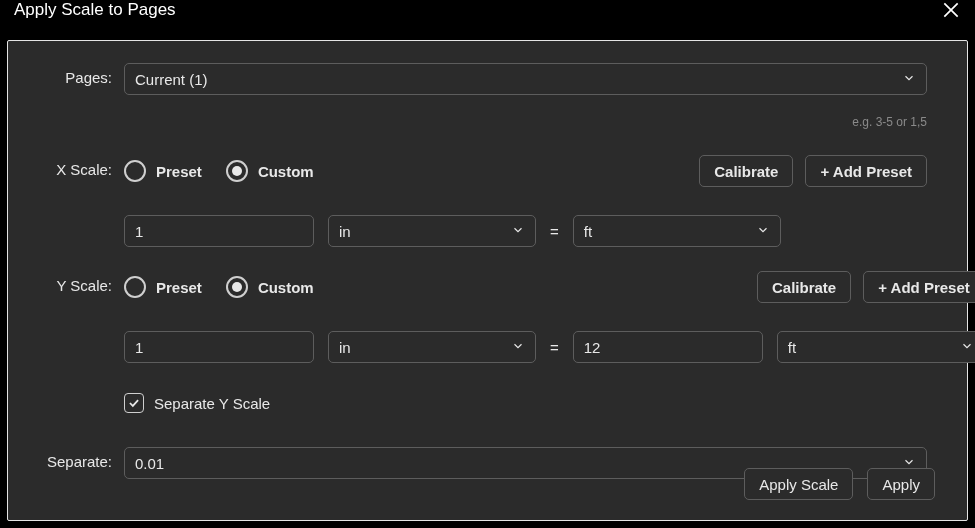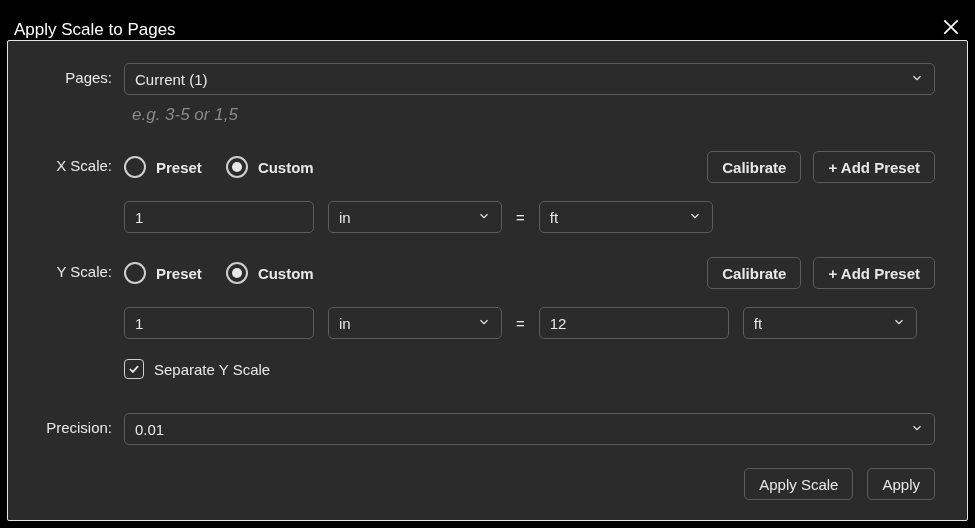--- a/index.html
+++ b/index.html
@@ -3,21 +3,21 @@
 <meta charset="utf-8">
 <style>
   * { box-sizing: border-box; margin: 0; padding: 0; }
   html, body { width: 975px; height: 528px; background: #000; overflow: hidden; }
   body { font-family: "Segoe UI", Arial, sans-serif; color: #e8e8e8; font-size: 15px; }
 
   .titlebar {
     height: 40px;
     background: #000;
     display: flex;
-    align-items: flex-end;
+    align-items: flex-start;
     justify-content: space-between;
     padding: 0 14px;
   }
   .titlebar .title { font-size: 17px; color: #fff; }
   .close-x svg { width: 20px; height: 20px; stroke: #fff; }
   .close-x { cursor: pointer; }
 
   .panel {
     position: absolute;
     left: 7px; right: 7px; top: 40px; bottom: 7px;
@@ -34,26 +34,26 @@
   .label-col {
     width: 116px;
     min-width: 116px;
     text-align: right;
     padding-right: 12px;
     padding-top: 6px;
     color: #e8e8e8;
   }
   .field-col {
     flex: 1;
-    padding-right: 32px;
+    padding-right: 40px;
     display: flex;
     flex-direction: column;
-    gap: 6px;
-  }
-  .hint { color: #8a8a8a; font-style: italic; font-size: 17px; margin-top: 4px; margin-left: 8px; }
+    gap: 16px;
+  }
+  .hint { color: #8a8a8a; font-size: 12px; margin-top: 4px; margin-left: 8px; text-align: right; }
 
   .select, .txt {
     height: 32px;
     background: #2b2b2b;
     border: 1px solid #5d5d5d;
     border-radius: 5px;
     color: #e8e8e8;
     display: flex;
     align-items: center;
     padding: 0 10px;
@@ -100,21 +100,21 @@
   }
   .right-btns { margin-left: auto; display: flex; gap: 12px; }
 
   .scale-inputs {
     display: flex;
     align-items: center;
     gap: 14px;
     margin-top: 12px;
   }
   .scale-inputs .txt { width: 190px; }
-  .scale-inputs .select.unit { width: 174px; }
+  .scale-inputs .select.unit { width: 208px; }
   .eq { color: #e8e8e8; }
 
   .check-line {
     display: flex;
     align-items: center;
     gap: 10px;
     margin-top: 14px;
   }
   .checkbox {
     width: 20px; height: 20px;
@@ -238,21 +238,21 @@
           <svg viewBox="0 0 24 24" fill="none" stroke-width="3">
               <path d="M5 12l5 5L19 7"></path>
             </svg>
         </span>
         <span>Separate Y Scale</span>
       </div>
     </div>
   </div>
 
   <div class="form-row row-prec">
-    <div class="label-col">Precision:</div>
+    <div class="label-col">Separate:</div>
     <div class="field-col">
       <div class="select">
         <span>0.01</span>
         <span class="caret"><svg viewBox="0 0 24 24" fill="none" stroke-width="2">
               <path d="M6 9l6 6 6-6"></path>
             </svg></span>
       </div>
     </div>
   </div>
 

